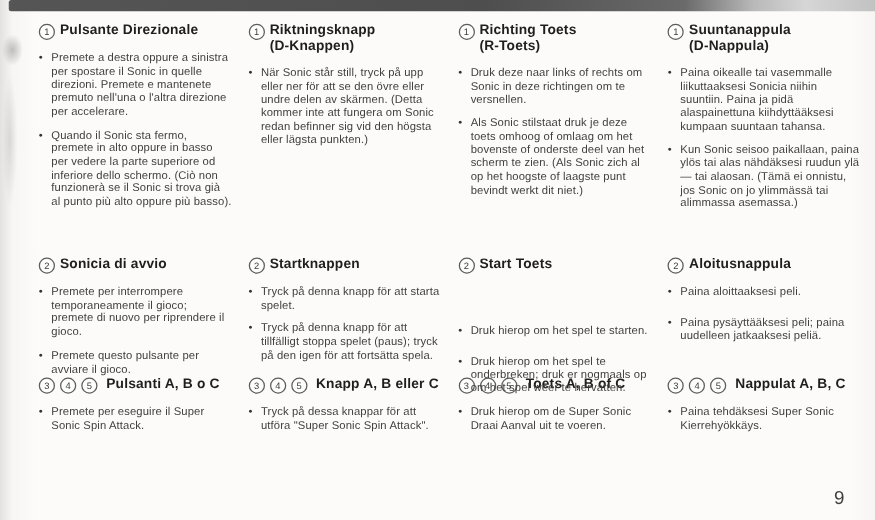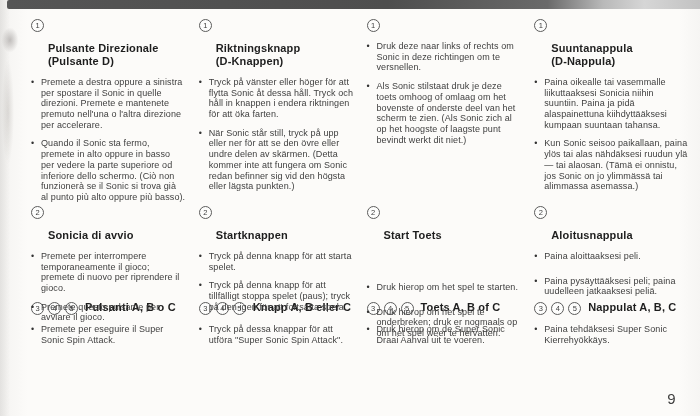--- a/index.html
+++ b/index.html
@@ -76,21 +76,21 @@
     justify-content: center;
     width: 11px; height: 11px;
     border: 1px solid #5c5c5c;
     border-radius: 50%;
     font-size: 7.5px;
     line-height: 1;
     color: #3c3c3c;
     margin: 1px 4px 0 0;
     background: #fdfdfc;
   }
-  .h-text { display: block; margin-top: 24px; }
+  .h-text { display: block; }
   .h-title {
     display: block;
     font-size: 11px;
     font-weight: bold;
     line-height: 1.18;
     letter-spacing: 0.15px;
   }
   .h-sub {
     display: block;
     font-size: 11px;
@@ -138,21 +138,20 @@
   <div class="left-edge"></div>
   <div class="left-smudge"></div>
 
   <div class="content">
 
     <div class="section c1 r1">
       <div class="sec-header">
         <span class="circ">1</span>
         <span class="h-text">
           <span class="h-title">Pulsante Direzionale</span>
-          <span class="h-sub">(Pulsante D)</span>
         </span>
       </div>
       <p class="bullet">Premete a destra oppure a sinistra per spostare il Sonic in quelle direzioni. Premete e mantenete premuto nell'una o l'altra direzione per accelerare.</p>
       <p class="bullet">Quando il Sonic sta fermo, premete in alto oppure in basso per vedere la parte superiore od inferiore dello schermo. (Ciò non funzionerà se il Sonic si trova già al punto più alto oppure più basso).</p>
     </div>
     <div class="section c1 r2">
       <div class="sec-header">
         <span class="circ">2</span>
         <span class="h-text">
           <span class="h-title">Sonicia di avvio</span>
@@ -172,21 +171,20 @@
     </div>
 
     <div class="section c2 r1">
       <div class="sec-header">
         <span class="circ">1</span>
         <span class="h-text">
           <span class="h-title">Riktningsknapp</span>
           <span class="h-sub">(D-Knappen)</span>
         </span>
       </div>
-      <p class="bullet">Tryck på vänster eller höger för att flytta Sonic åt dessa håll. Tryck och håll in knappen i endera riktningen för att öka farten.</p>
       <p class="bullet">När Sonic står still, tryck på upp eller ner för att se den övre eller undre delen av skärmen. (Detta kommer inte att fungera om Sonic redan befinner sig vid den högsta eller lägsta punkten.)</p>
     </div>
     <div class="section c2 r2">
       <div class="sec-header">
         <span class="circ">2</span>
         <span class="h-text">
           <span class="h-title">Startknappen</span>
         </span>
       </div>
       <p class="bullet">Tryck på denna knapp för att starta spelet.</p>
@@ -198,20 +196,24 @@
         <span class="circ">4</span>
         <span class="circ">5</span>
         <span class="inline-title">Knapp A, B eller C</span>
       </div>
       <p class="bullet">Tryck på dessa knappar för att utföra "Super Sonic Spin Attack".</p>
     </div>
 
     <div class="section c3 r1">
       <div class="sec-header">
         <span class="circ">1</span>
+        <span class="h-text">
+          <span class="h-title">Richting Toets</span>
+          <span class="h-sub">(R-Toets)</span>
+        </span>
       </div>
       <p class="bullet" style="">Druk deze naar links of rechts om Sonic in deze richtingen om te versnellen.</p>
       <p class="bullet">Als Sonic stilstaat druk je deze toets omhoog of omlaag om het bovenste of onderste deel van het scherm te zien. (Als Sonic zich al op het hoogste of laagste punt bevindt werkt dit niet.)</p>
     </div>
     <div class="section c3 r2">
       <div class="sec-header">
         <span class="circ">2</span>
         <span class="h-text">
           <span class="h-title">Start Toets</span>
         </span>

